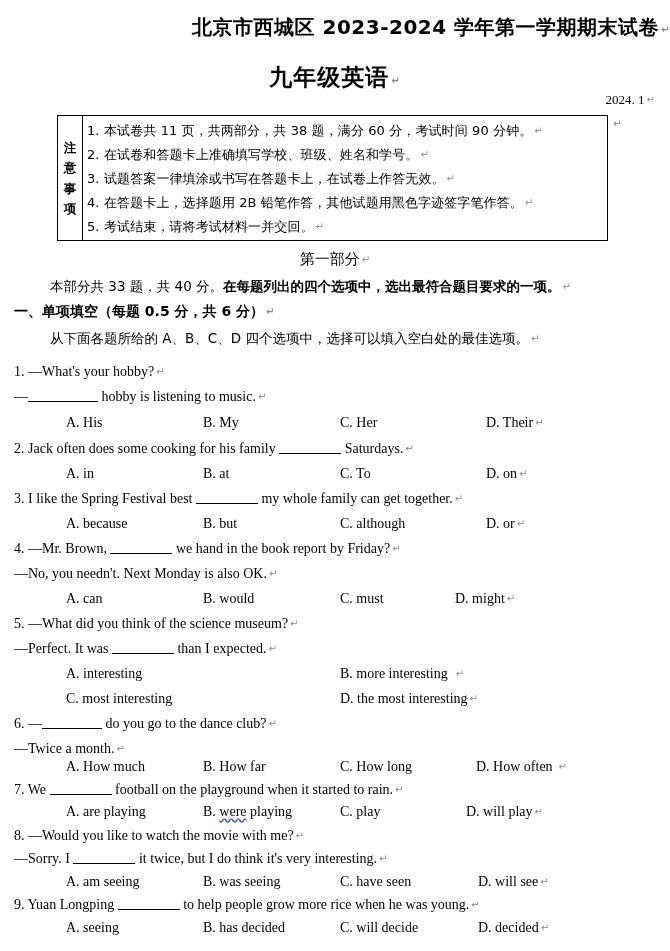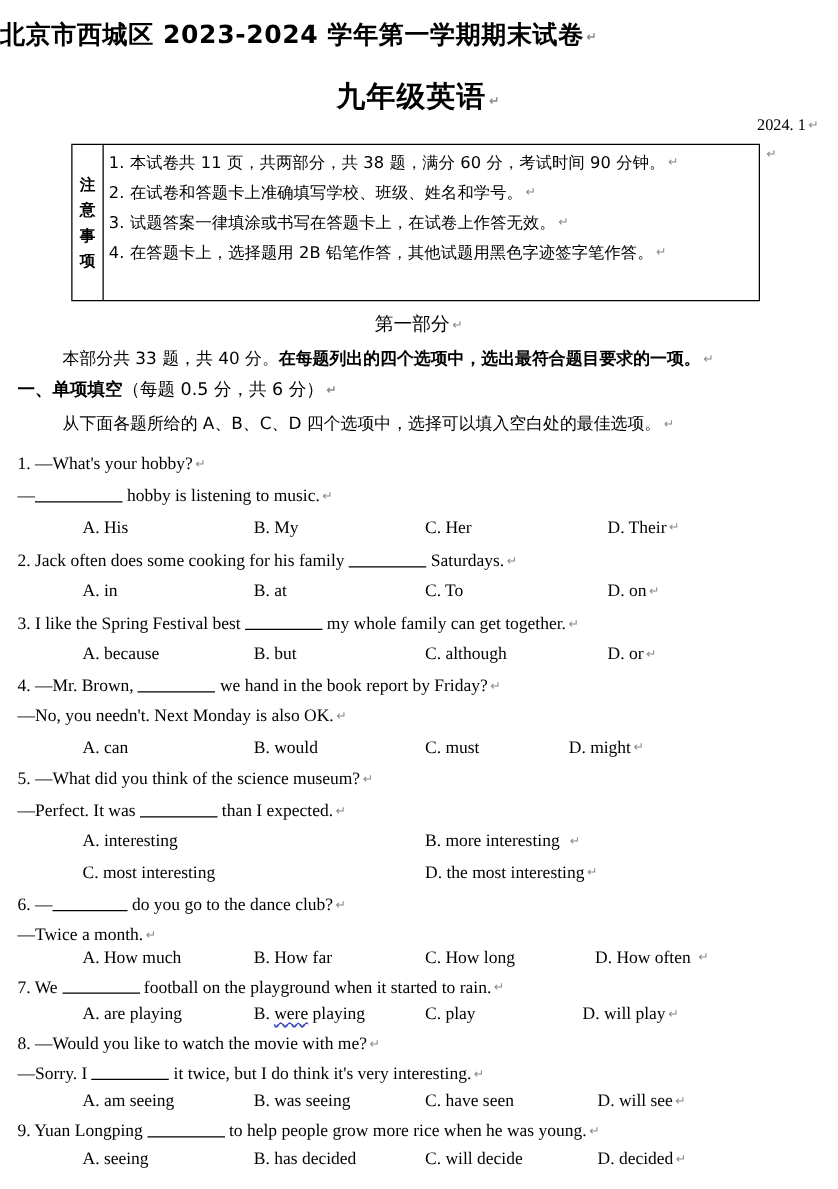--- a/index.html
+++ b/index.html
@@ -34,21 +34,21 @@
     font-size: 10px;
     vertical-align: 1px;
     padding-left: 2px;
   }
 
   
   .doc-title {
     position: absolute;
     left: 0; top: 14px;
     width: 670px;
-    text-align: left;
+    text-align: right;
     font-size: 20px;
     font-weight: bold;
     letter-spacing: .5px;
     white-space: nowrap;
   }
   .doc-subtitle {
     position: absolute;
     left: 0; top: 62px;
     width: 670px;
     text-align: center;
@@ -129,21 +129,21 @@
     white-space: nowrap;
   }
   .part-desc b { font-weight: bold; }
   .section-heading {
     position: absolute;
     left: 14px; top: 303px;
     font-size: 14px;
     font-weight: bold;
     white-space: nowrap;
   }
-  .section-heading .light { font-weight: normal; }
+  .section-heading .light { font-weight: bold; }
   .section-sub {
     position: absolute;
     left: 50px; top: 330px;
     font-size: 13.5px;
     white-space: nowrap;
   }
 
   
   .q-stem {
     position: absolute;
@@ -221,20 +221,23 @@
       </div>
 
       <div class="notice-item cjk">
         <span class="num">3.</span><span>试题答案一律填涂或书写在答题卡上，在试卷上作答无效。</span><span class="pilcrow">↵</span>
       </div>
 
       <div class="notice-item cjk">
         <span class="num">4.</span><span>在答题卡上，选择题用 2B 铅笔作答，其他试题用黑色字迹签字笔作答。</span><span class="pilcrow">↵</span>
       </div>
 
+      <div class="notice-item cjk">
+        <span class="num">5.</span><span>考试结束，请将考试材料一并交回。</span><span class="pilcrow">↵</span>
+      </div>
 
     </div>
   </div>
   <div class="box-outside-pilcrow">↵</div>
 
   <div class="part-heading cjk">
     <span>第一部分</span><span class="pilcrow">↵</span>
   </div>
 
   <div class="part-desc cjk">

